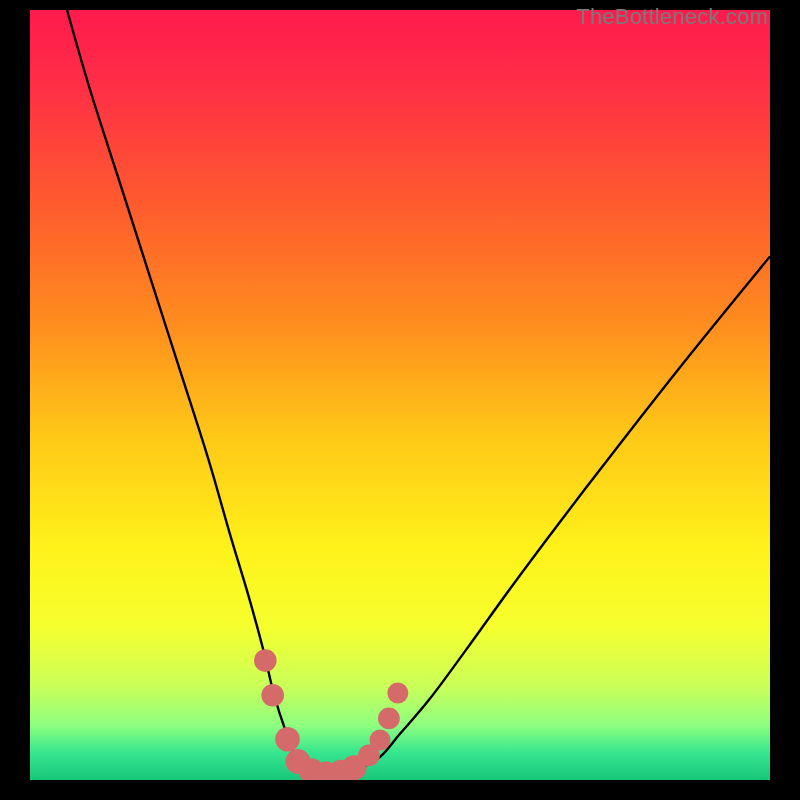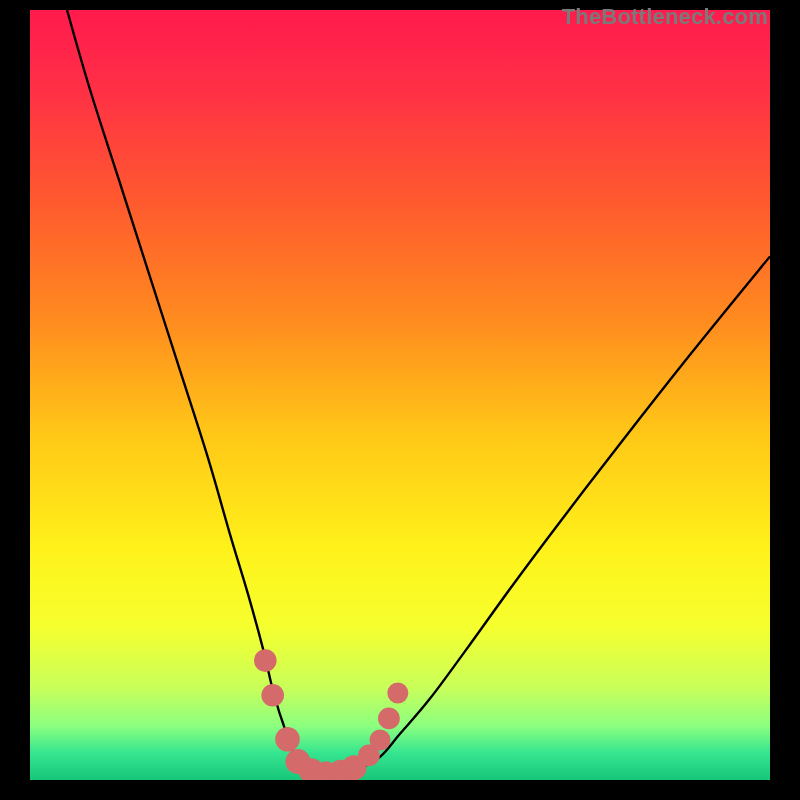--- a/index.html
+++ b/index.html
@@ -25,21 +25,21 @@
     left: 30px;
     width: 740px;
     height: 770px;
   }
   .watermark {
     position: absolute;
     top: 4px;
     right: 32px;
     color: #7a7a7a;
     font-size: 22px;
-    font-weight: 700;
+    font-weight: 400;
     letter-spacing: 0.2px;
   }
   svg {
     display: block;
   }
 </style>
 </head>
 <body>
 
 <div class="frame">

